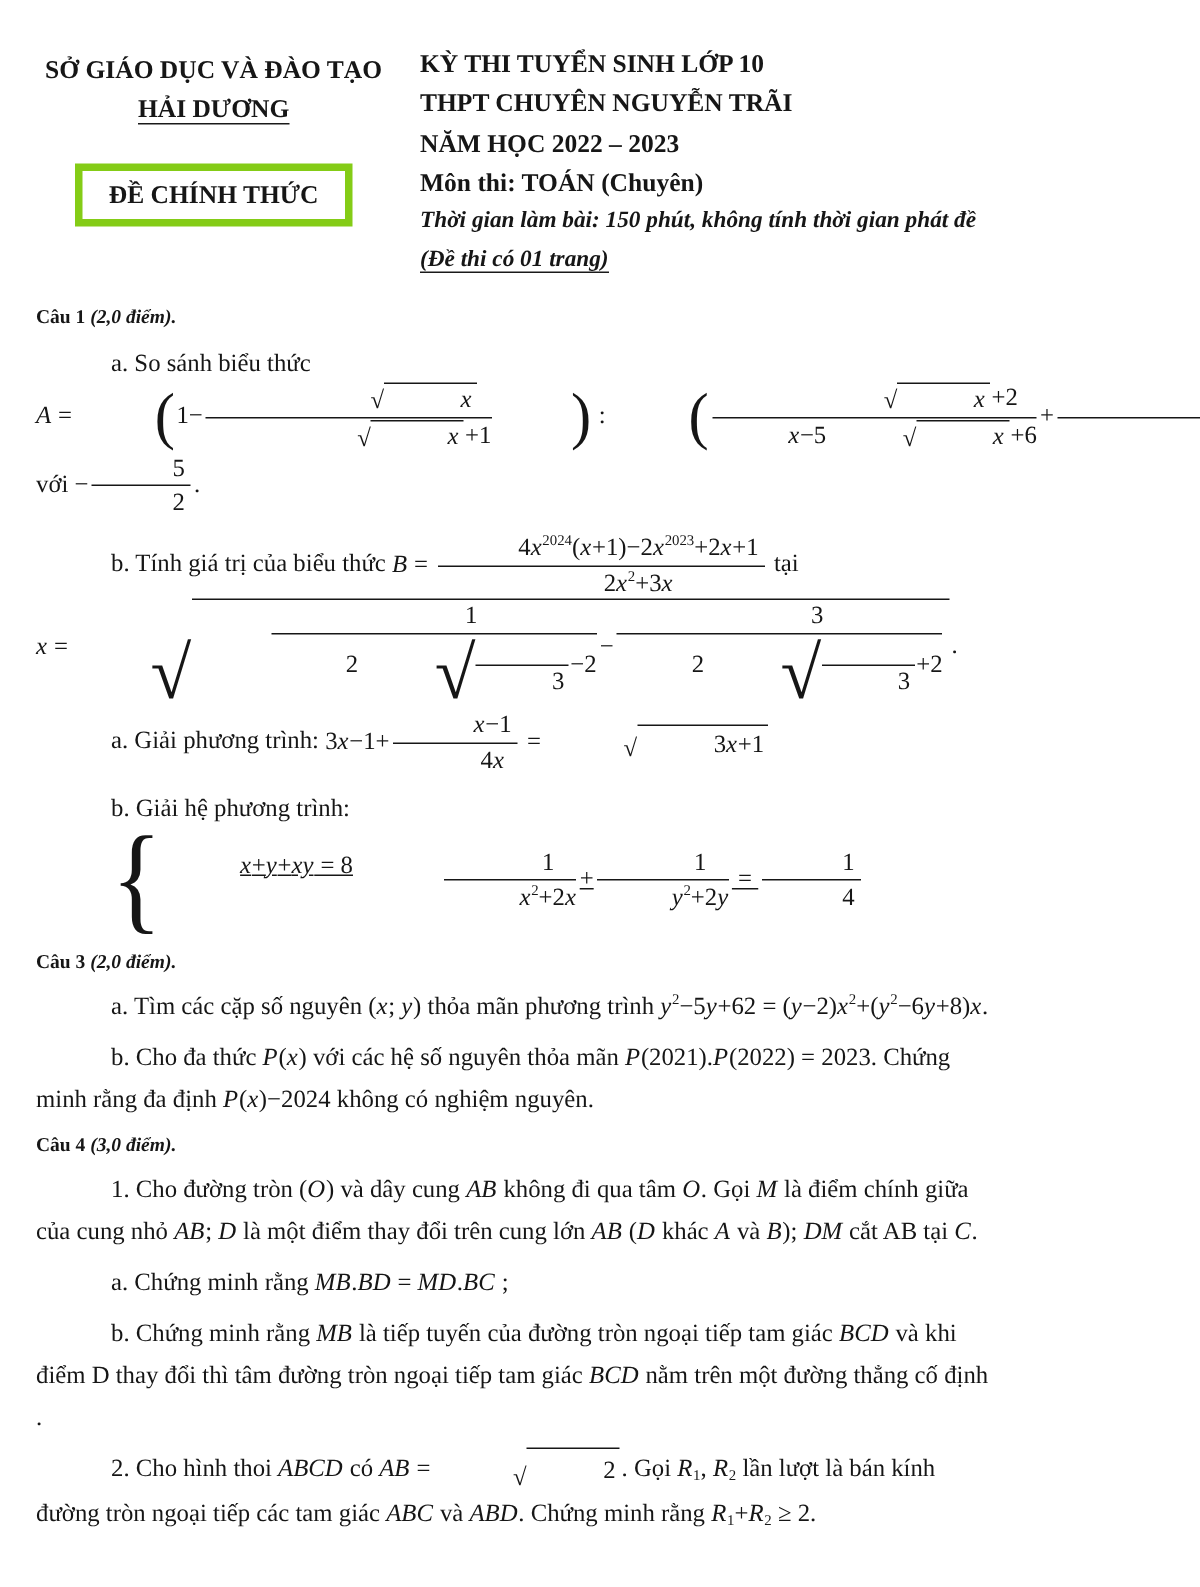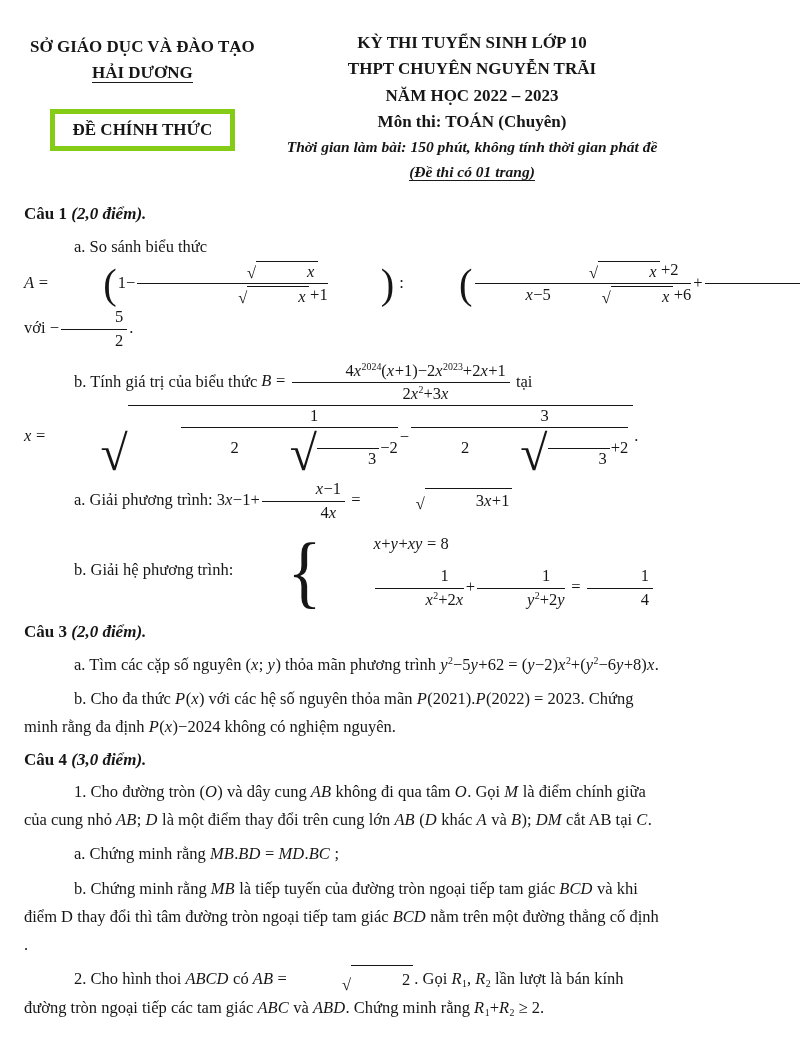--- a/index.html
+++ b/index.html
@@ -7,53 +7,53 @@
     width:800px;height:1058px;overflow:hidden;
     background:#ffffff;color:#161616;
     font-family:"Liberation Serif","DejaVu Serif",serif;
     font-size:16.5px;
   }
   .page{box-sizing:border-box;width:688px;height:1058px;padding:30px 24px 0 24px;}
 
   
   .hdr{display:flex;justify-content:space-between;align-items:flex-start;}
   .hdr-left{width:37%;text-align:center;padding-top:4px;}
-  .hdr-right{width:60%;text-align:center;}
+  .hdr-right{width:60%;text-align:left;}
   .hdr-right > div{line-height:1.55;}
   .b{font-weight:700;}
   .bi{font-weight:700;font-style:italic;}
   .underlined{border-bottom:1.6px solid #1a1a1a;padding-bottom:0;}
   .hline{font-size:17px;font-weight:700;line-height:1.5;}
   .boxwrap{margin-top:24px;}
   .box{display:inline-block;border:5px solid #84cc16;padding:6px 18px;font-weight:700;font-size:17px;}
   .dur{font-size:15.5px;font-style:italic;font-weight:700;}
 
   
   .doc{margin-top:16px;}
   .blk{margin:0;}
-  .h{font-weight:700;font-size:17px;margin:0 0 2px 0;line-height:1.5;}
+  .h{font-weight:700;font-size:13px;margin:0 0 2px 0;line-height:1.5;}
   .p{margin:6px 0;line-height:1.7;text-indent:50px;}
   .pf{margin:9px 0;line-height:1.5;text-indent:50px;}
 
   
   .math{white-space:nowrap;}
   .math i{font-style:italic;padding-right:0.5px;}
   sup{font-size:0.60em;line-height:0;vertical-align:0.65em;text-align:center;}
   sub{font-size:0.60em;line-height:0;vertical-align:-0.30em;}
   .frac{display:inline-block;vertical-align:middle;text-align:center;padding:0 2px;line-height:1.25;}
   .frac .num{display:block;border-bottom:1.4px solid currentColor;padding:0 4px 1px 4px;}
   .frac .den{display:block;padding-top:1px;}
   .sqrt{display:inline-flex;align-items:flex-end;vertical-align:middle;margin:0 1px;}
   .rsign{line-height:1;transform:translateY(-1px);}
   .rad{border-top:1.4px solid currentColor;padding:0 3px 0 1px;}
   .sqrt.tall .rsign{font-size:3.0em;line-height:0.82;transform:translateY(5px);}
   .bp{display:inline-block;font-size:2.45em;line-height:1.05;vertical-align:middle;transform:scaleY(1.05);padding:0 1px;}
   .cases{display:inline-flex;align-items:center;vertical-align:middle;}
   .cbrace{font-size:4.3em;line-height:1;transform:scaleY(1.12);margin-right:2px;}
-  .crows{display:inline-flex;flex-direction:column;gap:9px;text-align:left;}
+  .crows{display:inline-flex;flex-direction:row;gap:9px;text-align:left;text-decoration:underline;}
   .crow{display:block;}
 </style>
 </head>
 <body>
 
 <div class="page">
 
   <div class="hdr">
     <div class="hdr-left">
       <div class="hline">SỞ GIÁO DỤC VÀ ĐÀO TẠO</div>

